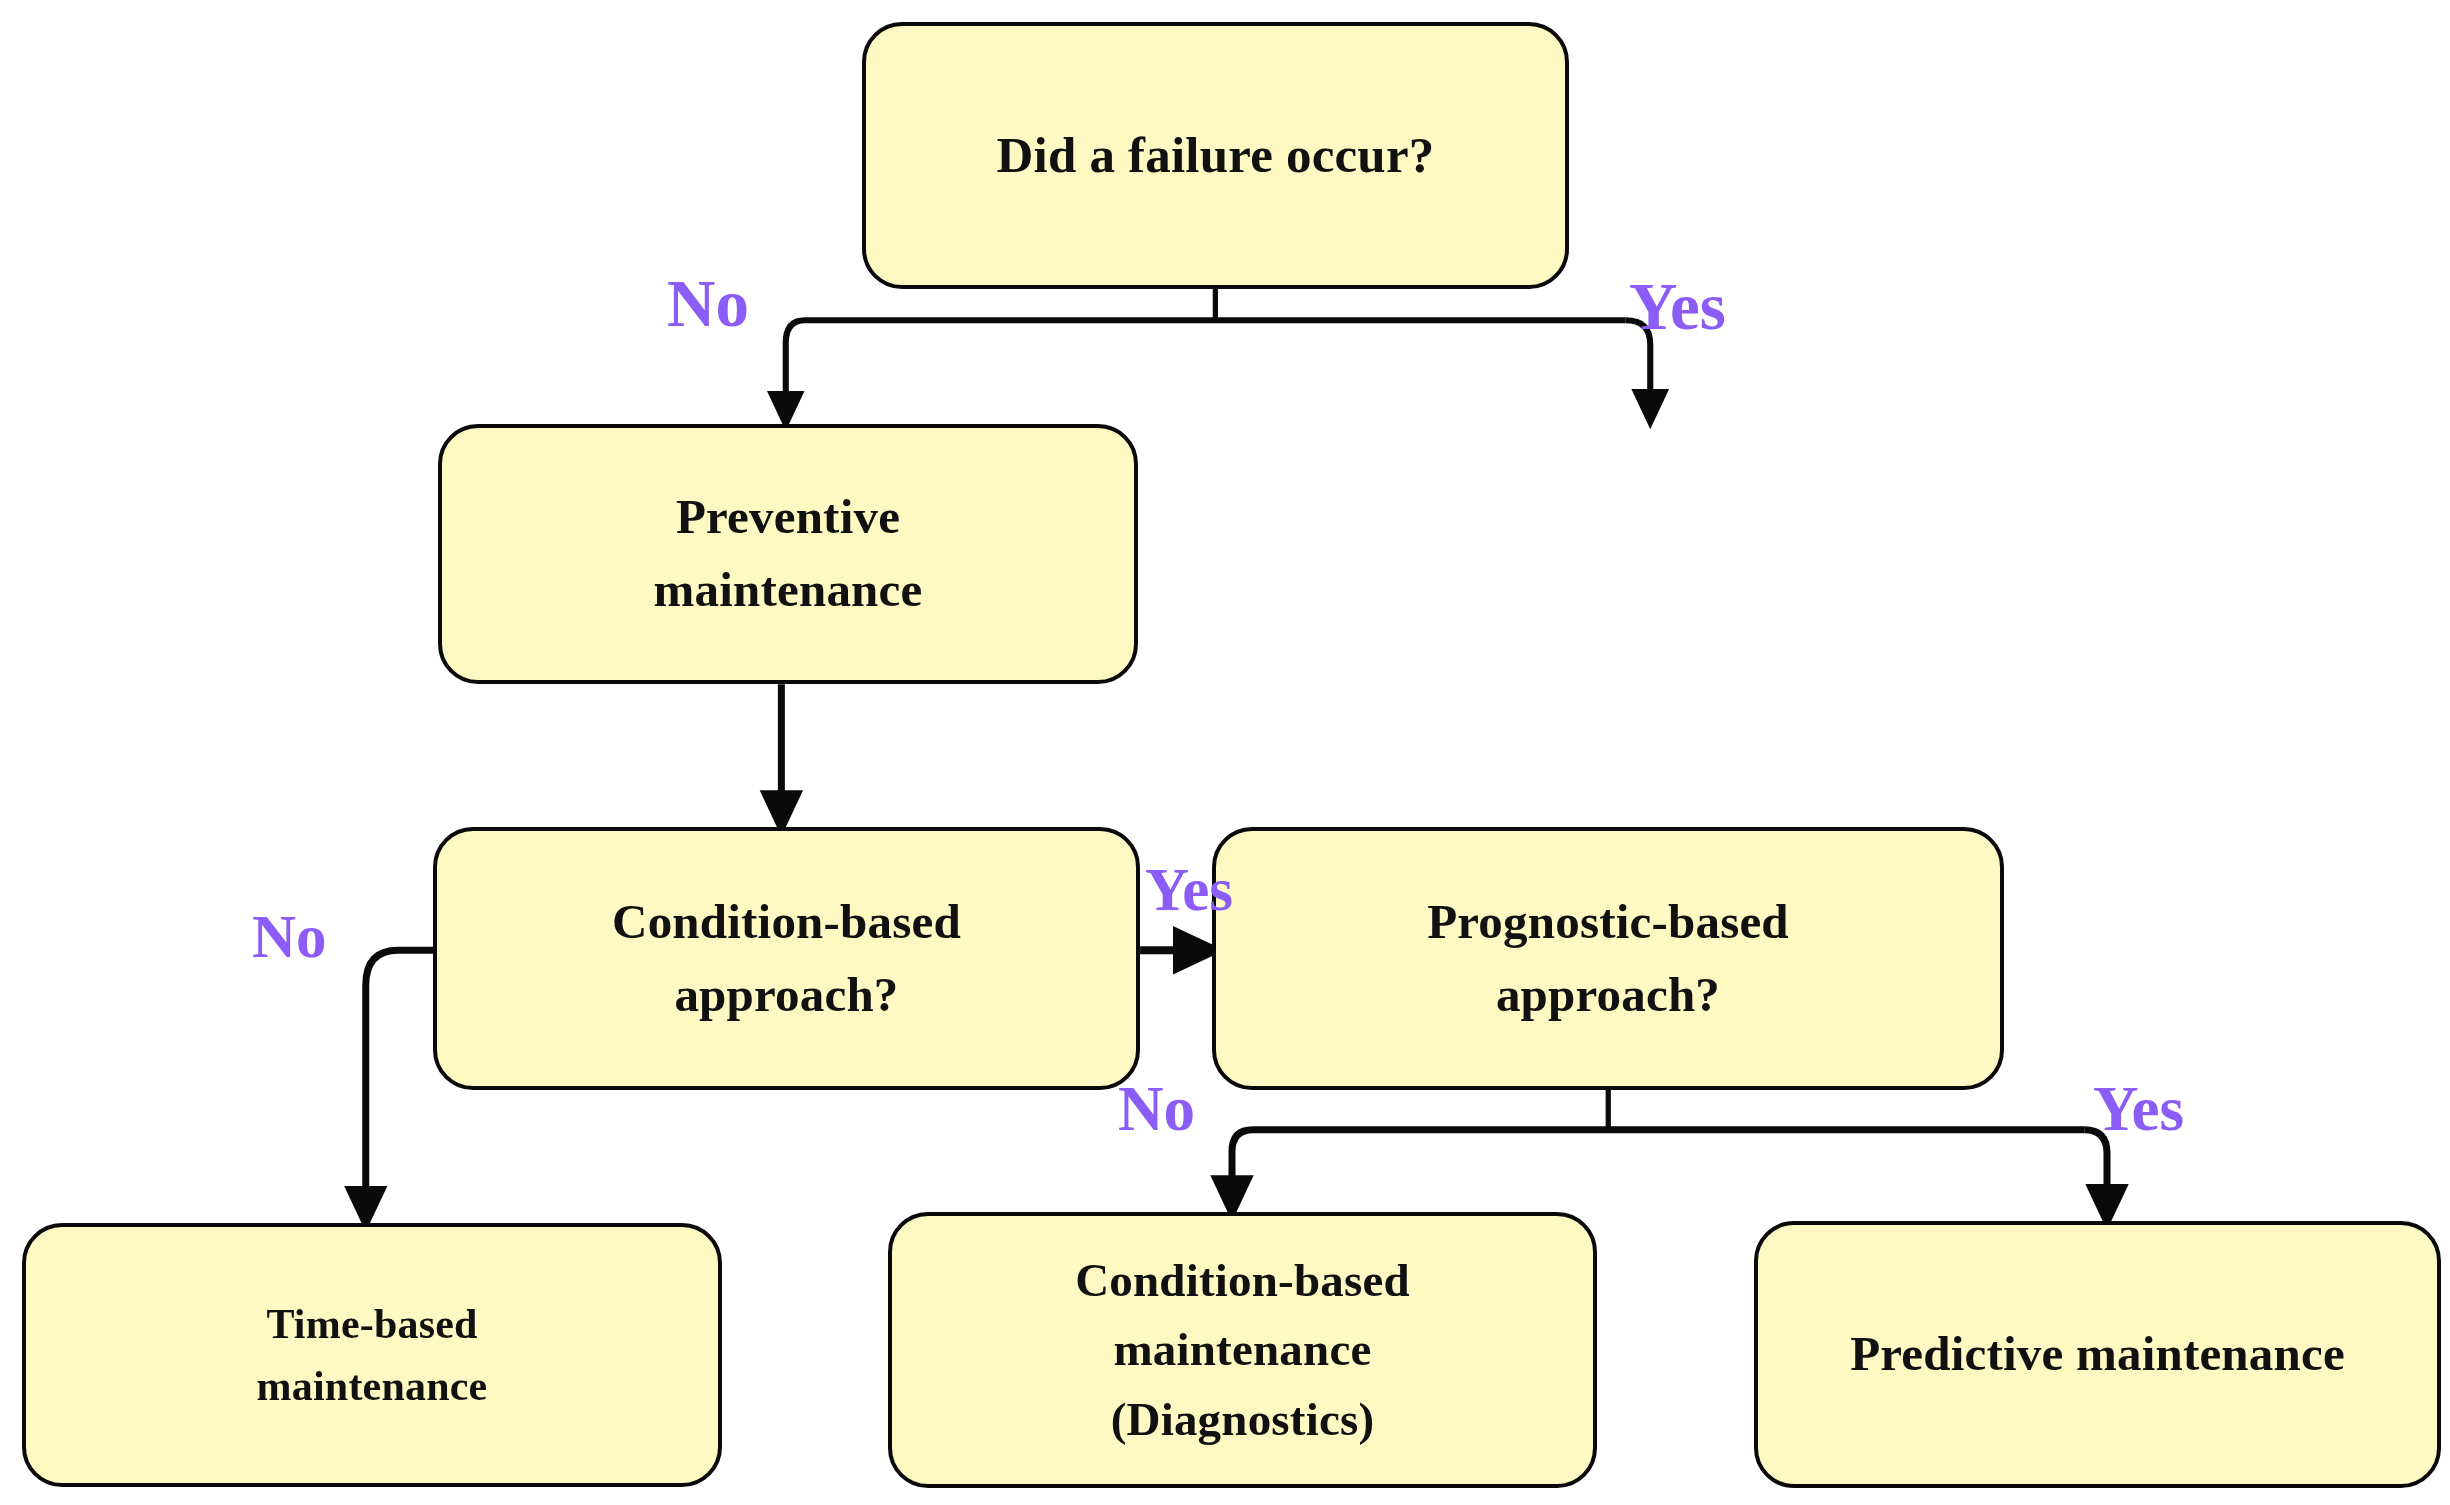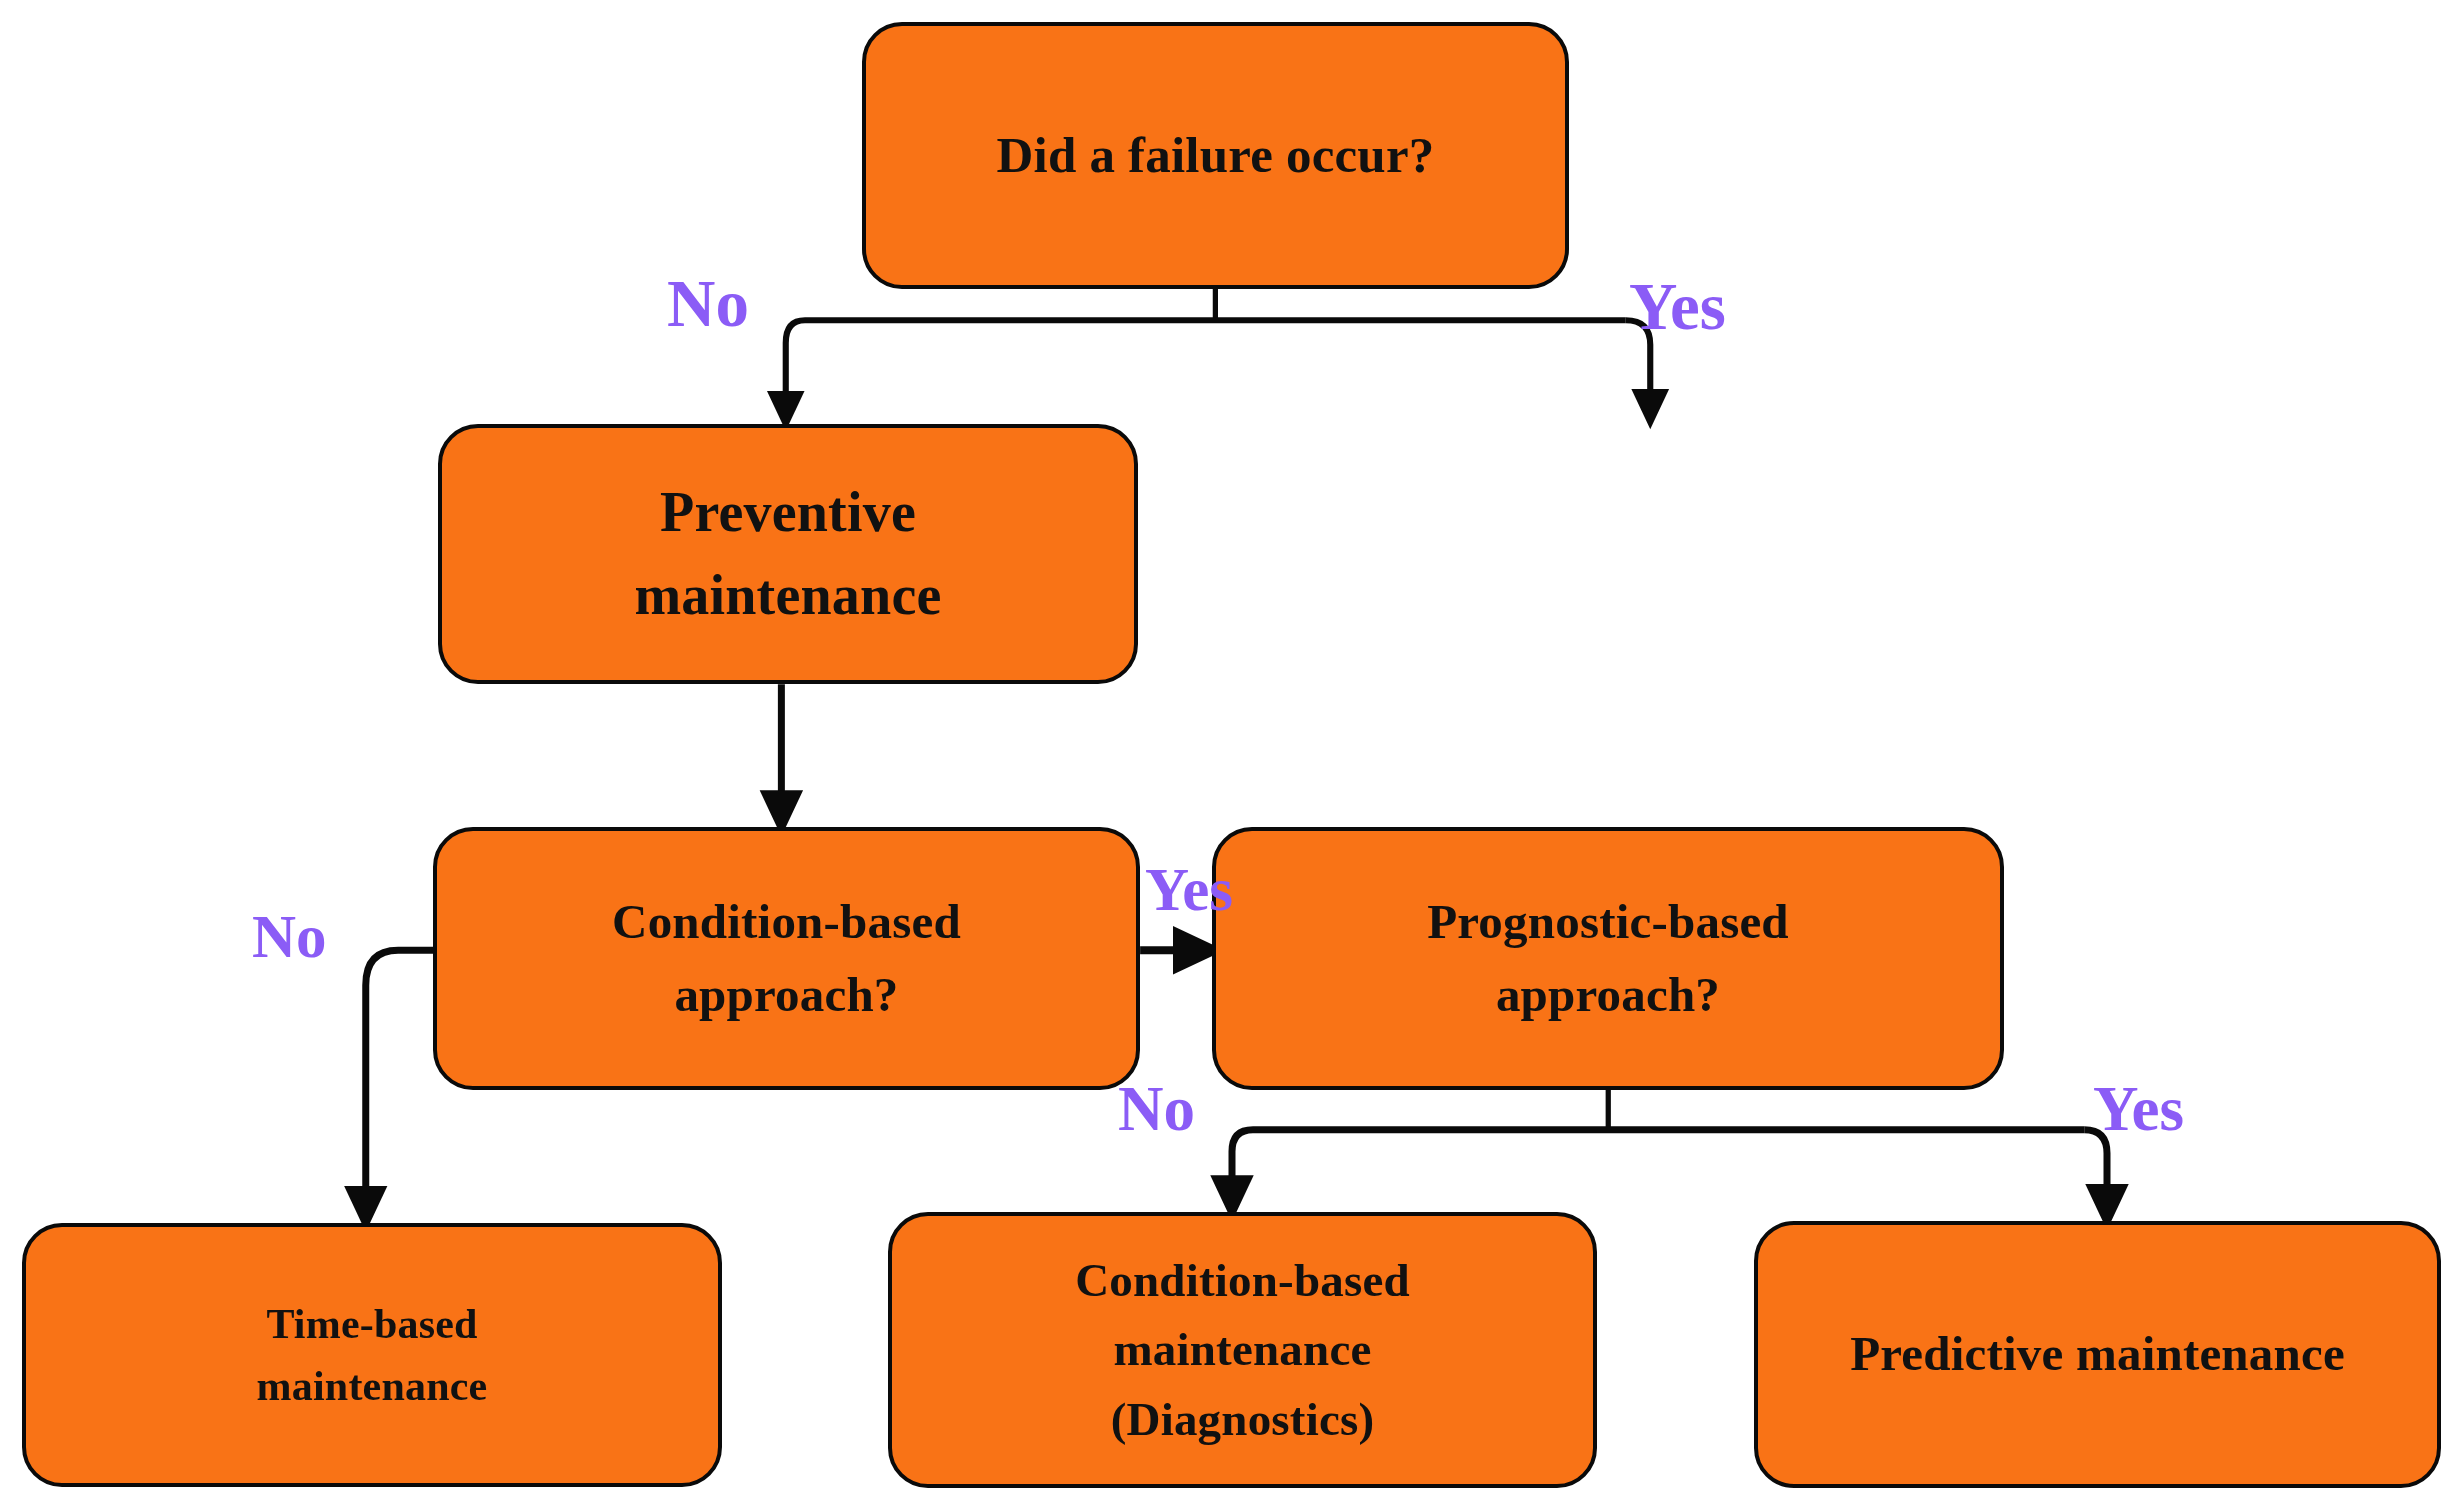--- a/index.html
+++ b/index.html
@@ -21,21 +21,21 @@
     left: 0;
     top: 0;
     width: 2450px;
     height: 1505px;
   }
   .node {
     position: absolute;
     box-sizing: border-box;
     border: 4.4px solid #0a0a0a;
     border-radius: 40px;
-    background: #f97316;
+    background: #fef9c3;
     display: flex;
     align-items: center;
     justify-content: center;
     text-align: center;
     z-index: 3;
   }
   .node-label {
     font-family: "Liberation Serif", "DejaVu Serif", serif;
     font-weight: bold;
     color: #111111;
@@ -58,21 +58,21 @@
   #node-root        { left: 862px;  top: 22px;   width: 707px;  height: 267px; }
   #node-preventive  { left: 438px;  top: 424px;  width: 700px;  height: 260px; }
   #node-corrective  { left: 1297px; top: 423px;  width: 716px;  height: 260px; }
   #node-condition-q { left: 433px;  top: 827px;  width: 707px;  height: 263px; }
   #node-prognostic-q{ left: 1212px; top: 827px;  width: 792px;  height: 263px; }
   #node-timebased   { left: 22px;   top: 1223px; width: 700px;  height: 264px; }
   #node-cbm         { left: 888px; top: 1212px; width: 709px;  height: 276px; }
   #node-predictive  { left: 1754px; top: 1221px; width: 687px;  height: 267px; }
 
   #node-root        .node-label { font-size: 51px; }
-  #node-preventive  .node-label { font-size: 56px; }
+  #node-preventive  .node-label { font-size: 49px; }
   #node-corrective  .node-label { font-size: 49px; }
   #node-condition-q .node-label { font-size: 49px; }
   #node-prognostic-q .node-label { font-size: 49px; }
   #node-timebased   .node-label { font-size: 42px; }
   #node-cbm         .node-label { font-size: 47px; }
   #node-predictive  .node-label { font-size: 49px; }
 
   
   #label-root-no      { left: 667px;  top: 270px;  font-size: 67px; }
   #label-root-yes     { left: 1629px; top: 273px;  font-size: 67px; }

